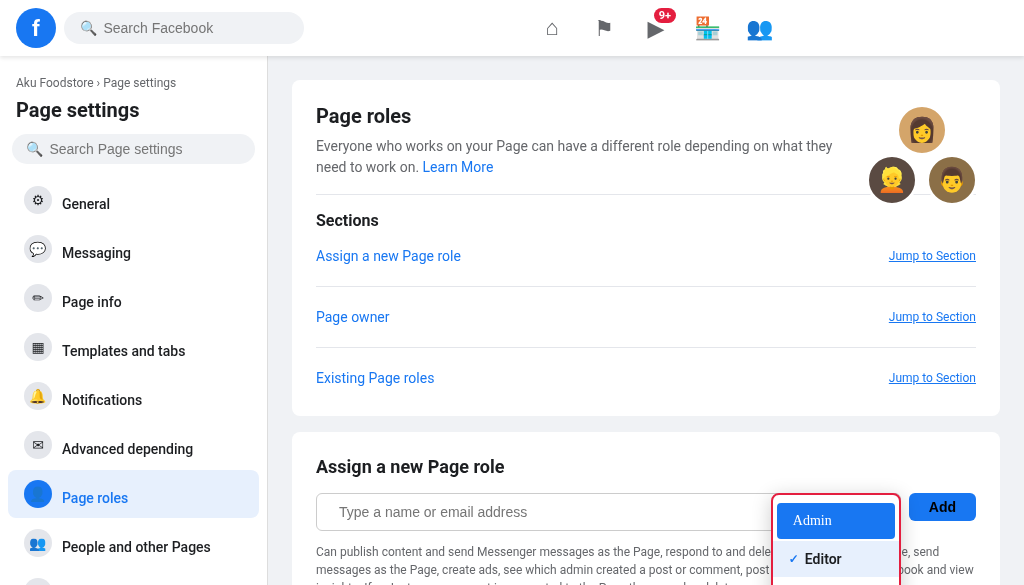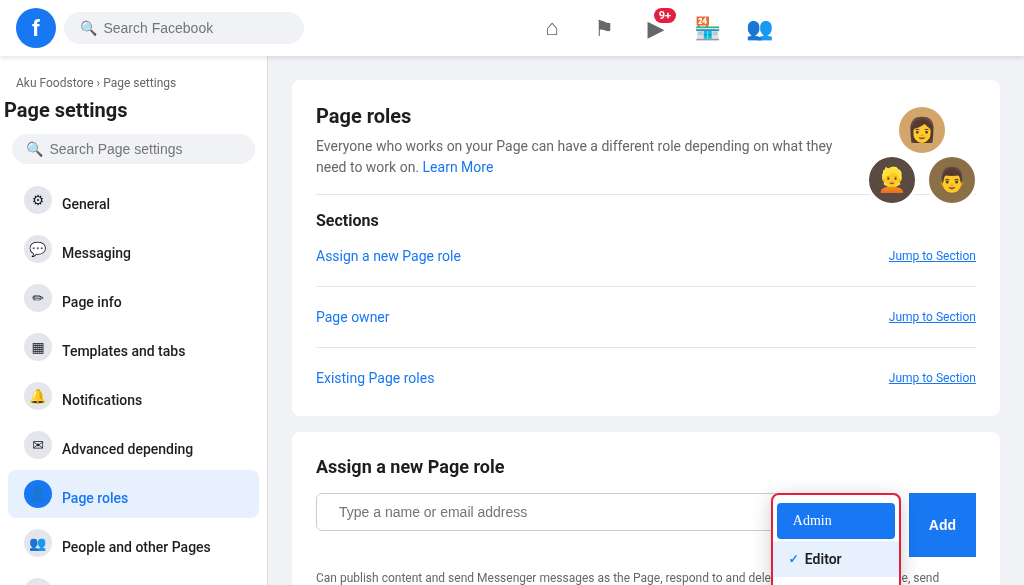--- a/index.html
+++ b/index.html
@@ -20,21 +20,21 @@
     .nav-icon-btn { width: 48px; height: 48px; border-radius: 50%; display: flex; align-items: center; justify-content: center; cursor: pointer; position: relative; color: #65676b; font-size: 22px; }
     .badge { position: absolute; top: 4px; right: 4px; background: #e41e3f; color: #fff; border-radius: 10px; font-size: 11px; padding: 1px 5px; font-weight: bold; }
     .top-nav-right { display: flex; gap: 8px; align-items: center; }
 
     
     .layout { display: flex; margin-top: 56px; height: calc(100vh - 56px); }
 
     
     .sidebar { width: 268px; background: #fff; height: 100%; overflow-y: auto; flex-shrink: 0; padding: 12px 0; border-right: 1px solid #ddd; }
     .sidebar-breadcrumb { padding: 8px 16px 4px; font-size: 12px; color: #65676b; }
-    .sidebar-title { padding: 4px 4px 12px; font-size: 20px; font-weight: 700; color: #1c1e21; }
+    .sidebar-title { padding: 4px 16px 12px; font-size: 20px; font-weight: 700; color: #1c1e21; }
     .sidebar-search { margin: 0 12px 12px; background: #f0f2f5; border-radius: 20px; padding: 7px 14px; display: flex; align-items: center; gap: 6px; }
     .sidebar-search input { background: transparent; border: none; outline: none; font-size: 14px; width: 100%; }
     .sidebar-item { display: flex; align-items: center; gap: 10px; padding: 10px 16px; cursor: pointer; border-radius: 8px; margin: 1px 8px; color: #1c1e21; position: relative; }
     .sidebar-item.active { background: #e7f0fd; color: #1877f2; }
     .sidebar-item.active .sidebar-icon { color: #1877f2; }
     .sidebar-icon { width: 28px; height: 28px; background: #e4e6eb; border-radius: 50%; display: flex; align-items: center; justify-content: center; font-size: 14px; flex-shrink: 0; }
     .sidebar-item.active .sidebar-icon { background: #1877f2; color: #fff; }
     .sidebar-label { font-size: 14px; font-weight: 500; margin-top: 8px; }
 
     
@@ -55,21 +55,21 @@
     .av1 { top: 0; left: 30px; background: #d4a56a; }
     .av2 { top: 50px; left: 60px; background: #8b6f47; }
     .av3 { top: 50px; left: 0; background: #5a4a42; }
 
     
     .assign-section { position: relative; }
     .assign-title { font-size: 18px; font-weight: 700; margin-bottom: 16px; }
     .assign-input-row { display: flex; gap: 8px; align-items: flex-start; position: relative; }
     .assign-input { flex: 1; border: 1px solid #ccc; border-radius: 6px; padding: 10px 22px; font-size: 14px; outline: none; color: #1c1e21; }
     .role-dropdown-btn { background: #fff; border: 1px solid #ccc; border-radius: 6px; padding: 10px 14px; font-size: 14px; cursor: pointer; min-width: 80px; display: flex; align-items: center; gap: 4px; }
-    .add-btn { background: #1877f2; color: #ffffff; border: none; border-radius: 0; padding: 24px 20px; font-size: 14px; font-weight: 600; cursor: pointer; }
+    .add-btn { background: #1877f2; color: #000000; border: none; border-radius: 6px; padding: 6px 20px; font-size: 14px; font-weight: 600; cursor: pointer; }
 
     
     .dropdown-menu { position: absolute; top: 0; right: 0; background: #fff; border-radius: 8px; box-shadow: 0 4px 20px rgba(0,0,0,0.2); z-index: 200; min-width: 130px; padding: 6px 0; border: 2px solid #e41e3f; }
     .dropdown-item { padding: 10px 16px; font-size: 14px; cursor: pointer; display: flex; align-items: center; gap: 6px; }
     .dropdown-item.selected { background: #e7f0fd; font-weight: 600; }
     .dropdown-item.highlighted { background: #1877f2; color: #fff; border-radius: 4px; margin: 2px 4px; font-family: Liberation Serif, serif; }
     .checkmark { font-size: 12px; color: #1877f2; }
 
     
     .role-desc { font-size: 12px; color: #65676b; line-height: 1.5; margin-top: 12px; }

